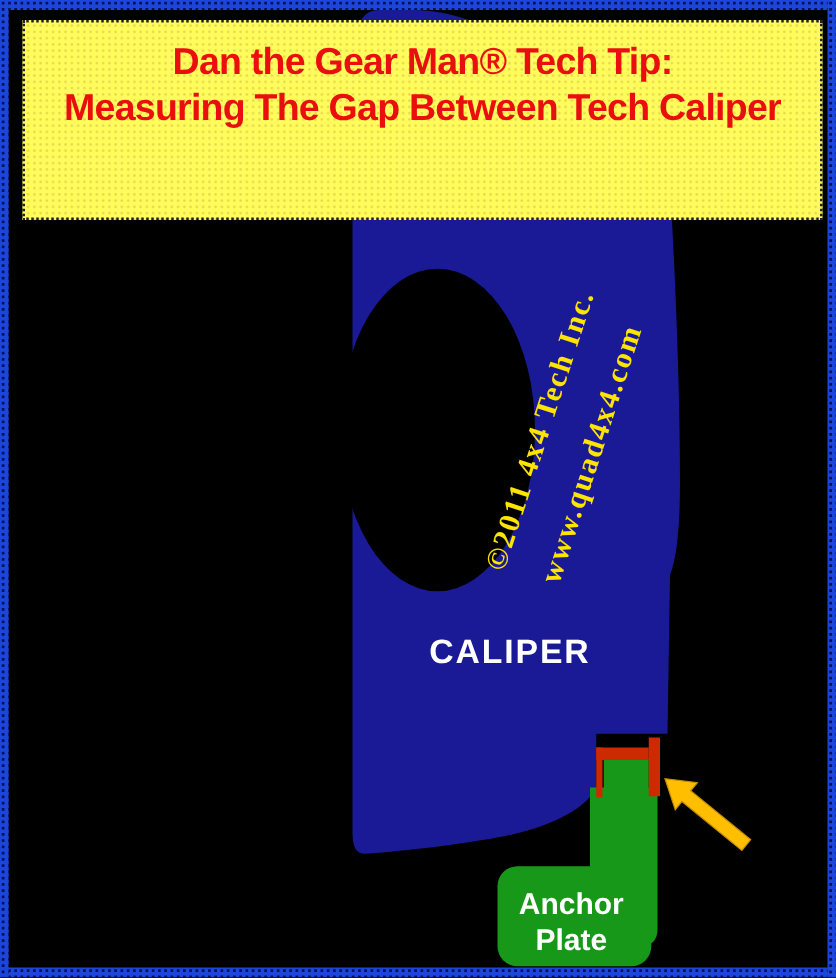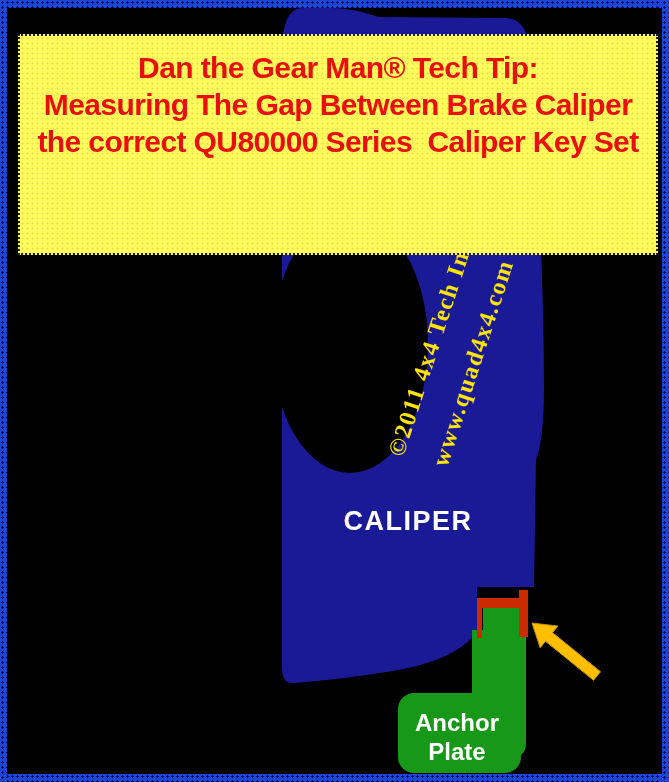--- a/index.html
+++ b/index.html
@@ -21,27 +21,26 @@
   #border-bottom{left:0;top:774px;width:669px;height:8px;}
   #border-left{left:0;top:0;width:7px;height:782px;}
   #border-right{left:662px;top:0;width:7px;height:782px;}
 
   
   #diagram-svg{position:absolute;left:0;top:0;z-index:5;}
 
   
   #title-banner{
     position:absolute;z-index:20;
-    left:18px;top:16px;width:640px;height:221px;
+    left:18px;top:16px;width:640px;height:160px;
     box-sizing:border-box;
     background-color:#fffc5c;
     background-image:radial-gradient(circle,#ead94e 0.9px,rgba(0,0,0,0) 1.1px);
     background-size:5px 5px;
     border:2px dotted #202020;
-    margin-top:18px;
   }
   #banner-text{
     padding-top:13px;
     text-align:center;
     color:#ea0f0f;
   }
   .banner-line{
     font-weight:700;
     font-size:30px;
     line-height:37px;
@@ -98,22 +97,21 @@
 
     <text class="svg-sans" x="457" y="731" text-anchor="middle" fill="#FFFFFF" font-size="24" font-weight="bold" style="fill: rgb(255, 255, 255);">Anchor</text>
     <text class="svg-sans" x="457" y="760" text-anchor="middle" fill="#FFFFFF" font-size="24" font-weight="bold" style="fill: rgb(255, 255, 255);">Plate</text>
 
     <polygon fill="#FFBF00" stroke="#C88F00" stroke-width="1" points="532,623 540.2,647.8 545.5,641.2 593.5,680.3 600.5,671.7 552.5,632.6 557.9,626.1" style="fill: rgb(255, 191, 0);"></polygon>
   </svg>
 
   <div id="title-banner">
     <div id="banner-text" style="color: rgb(234, 15, 15);">
       <div class="banner-line">Dan the Gear Man® Tech Tip:</div>
-      <div class="banner-line">Measuring The Gap Between Brake Caliper</div>
-      <div class="banner-line">the correct QU80000 Series  Caliper Key Set</div>
+      <div class="banner-line">Measuring The Gap Between Tech Caliper</div>
     </div>
   </div>
 
   <div id="border-top" class="border-strip"></div>
   <div id="border-bottom" class="border-strip"></div>
   <div id="border-left" class="border-strip"></div>
   <div id="border-right" class="border-strip"></div>
 
 </div>
 

